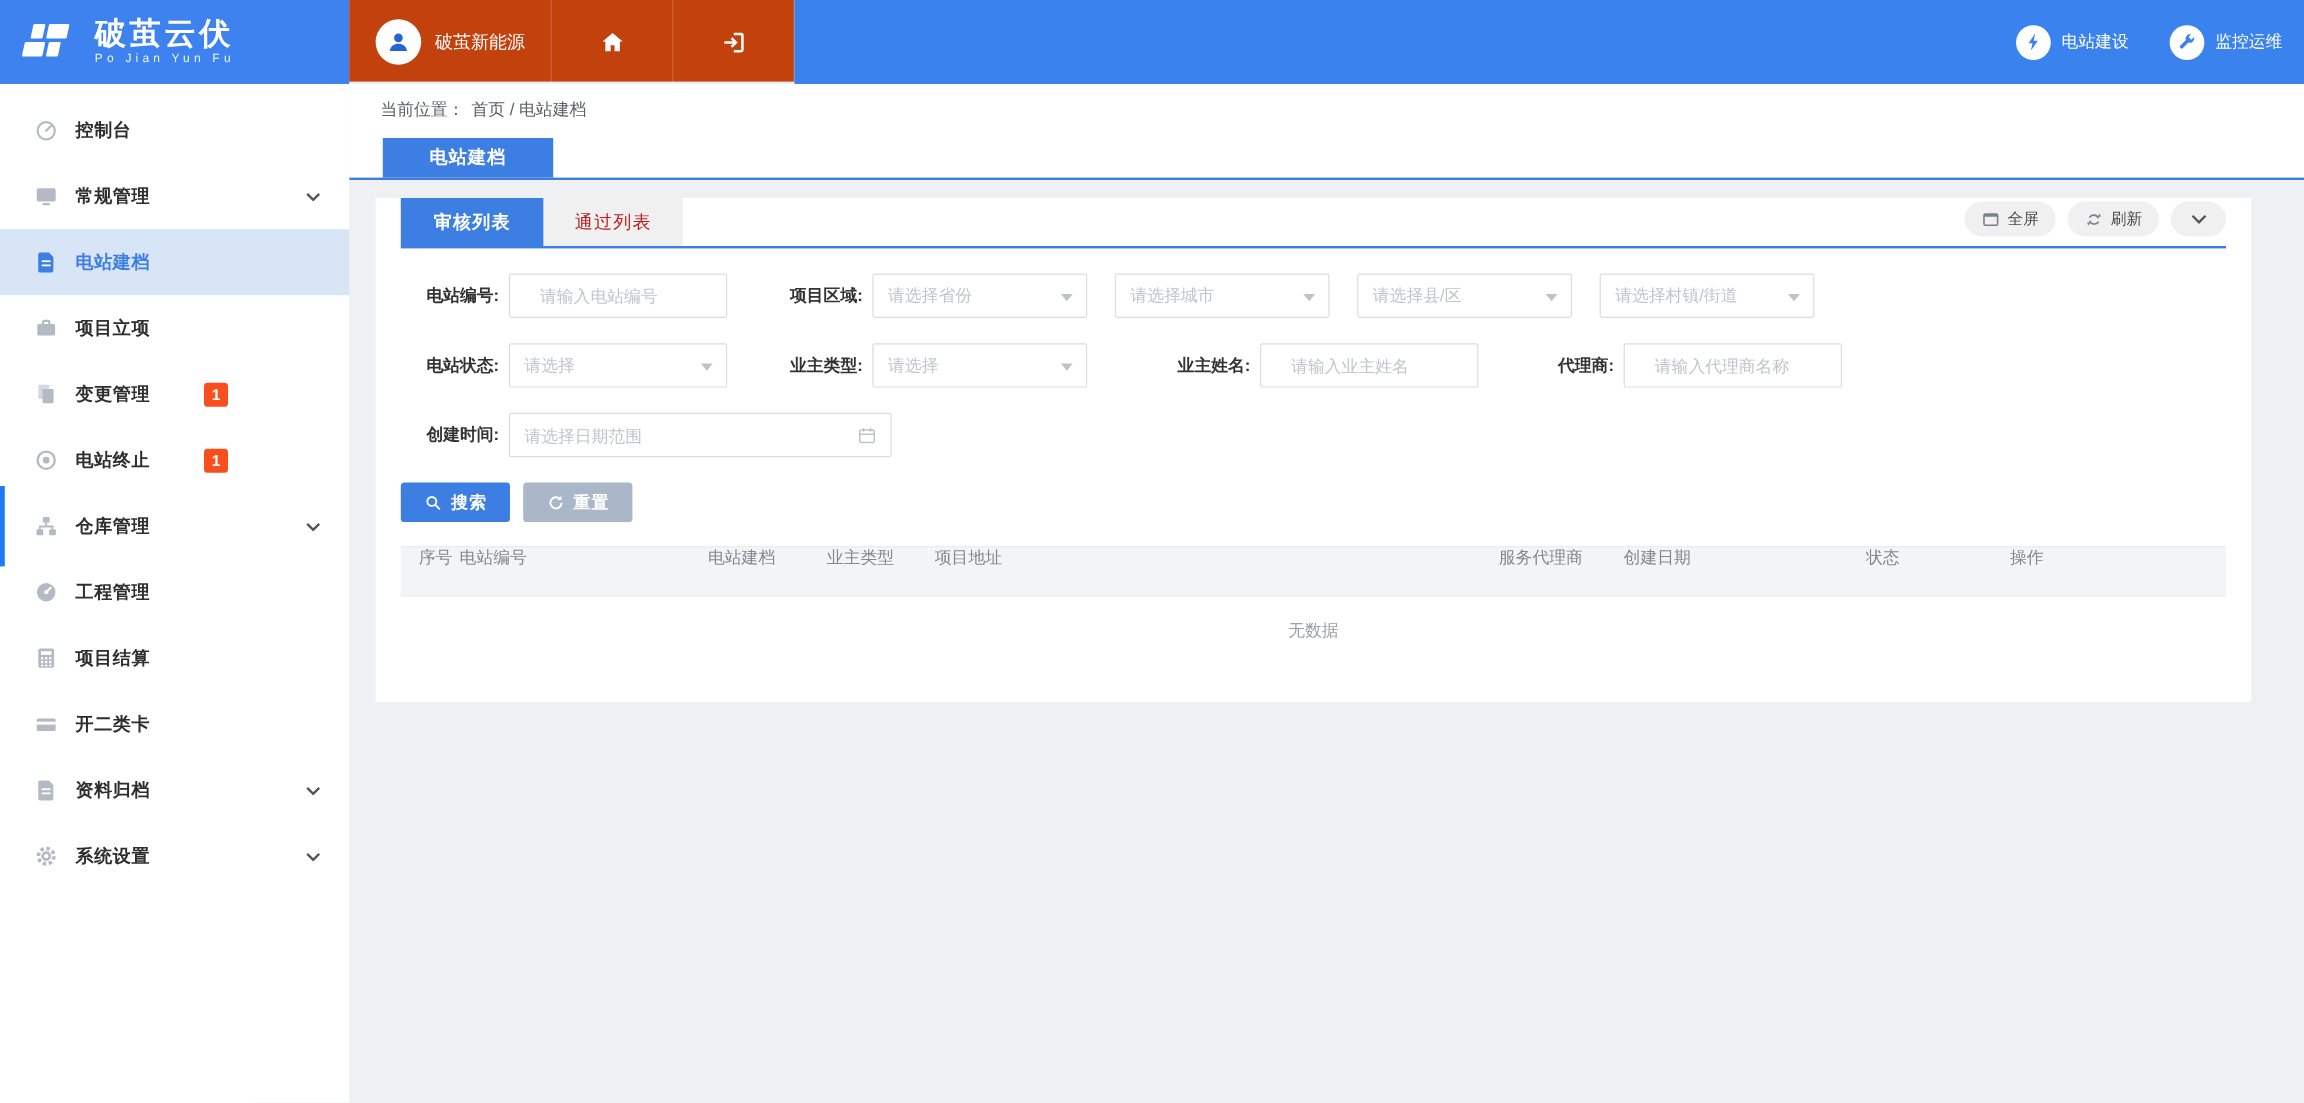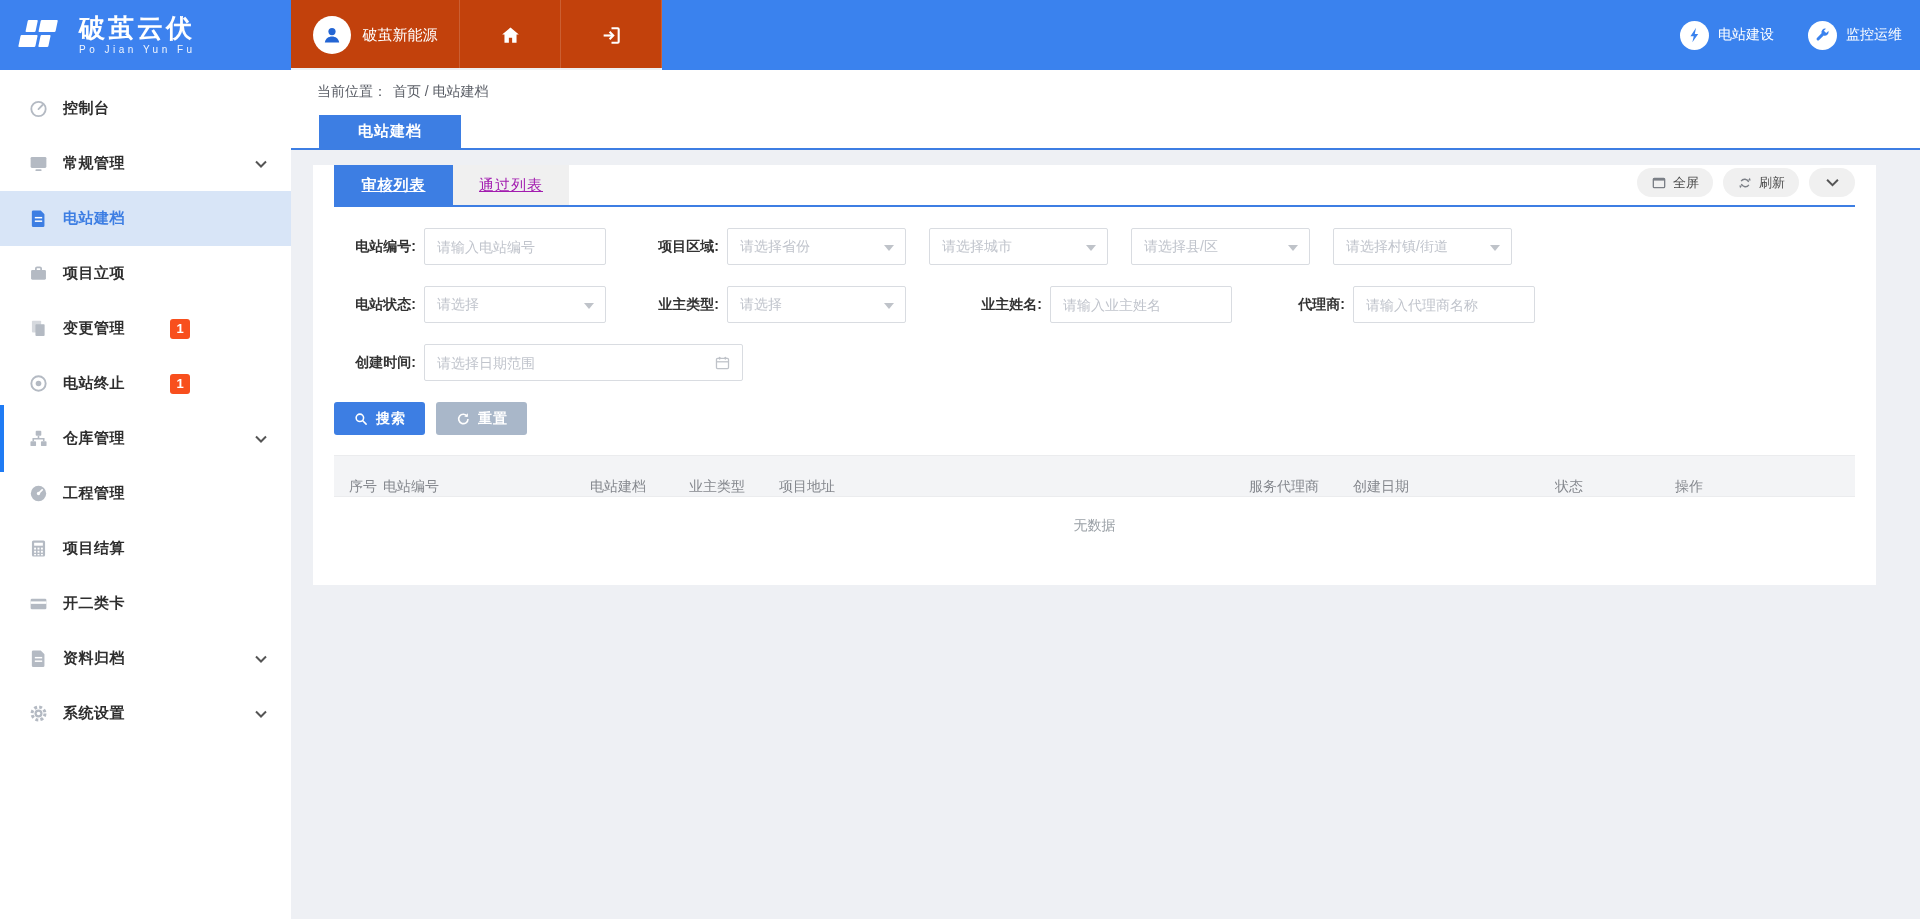--- a/index.html
+++ b/index.html
@@ -37,52 +37,52 @@
 
   
   .main { position:absolute; top:70px; left:291px; width:1629px; height:678px; overflow:hidden; }
   .whitebar { background:#fff; height:80px; border-bottom:2px solid #3d7ee3; display:flex; flex-direction:column; }
   .crumb { padding:13px 0 0 26px; font-size:14px; color:#5a5e66; }
   .crumb span { margin-right:2px; }
   .page-tab { margin-top:auto; margin-left:28px; width:142px; height:33px; background:#3d7ee3; color:#fff; font-size:15px; font-weight:700; display:flex; align-items:center; justify-content:center; letter-spacing:1px; cursor:pointer; }
 
   .panel { margin:15px 44px 0 22px; background:#fff; padding:0 21px 30px 21px; }
   .panel-head { display:flex; align-items:center; border-bottom:2px solid #3d7ee3; }
-  .ptab { height:40px; display:flex; align-items:center; justify-content:center; font-size:15px; cursor:pointer;text-decoration:underline; }
+  .ptab { height:40px; display:flex; align-items:center; justify-content:center; font-size:15px; cursor:pointer; }
   .ptab.active { width:119px; background:#3d7ee3; color:#fff; font-weight:700; letter-spacing:1px; }
-  .ptab.inactive { width:116px; background:#f0f0f0; color:#a21caf; letter-spacing:1px; }
+  .ptab.inactive { width:116px; background:#f0f0f0; color:#b91c1c; letter-spacing:1px; }
   .panel-tools { margin-left:auto; display:flex; align-items:flex-start; gap:10px; padding-bottom:5px; }
   .pill { height:29px; border-radius:15px; background:#f0f0f0; border:none; display:flex; align-items:center; gap:6px; padding:0 14px; font-size:13px; color:#4a4a4a; cursor:pointer; font-family:inherit; }
   .pill.sm { width:46px; justify-content:center; padding:0; }
 
   
   .filters { margin-top:21px; }
   .frow { display:flex; align-items:center; margin-bottom:21px; }
   .flbl { width:90px; text-align:right; padding-right:8px; font-size:14px; font-weight:700; color:#333; white-space:nowrap; flex:none; }
   .flbl.w2 { width:121px; }
   .ctrl { height:37px; border:1px solid #d9dce1; border-radius:2px; background:#fff; font-size:14px; }
-  input.ctrl { padding:0 12px; color:#333; outline:none; font-family:inherit; }
+  input.ctrl { padding:0 25px; color:#333; outline:none; font-family:inherit; }
   input.ctrl::placeholder { color:#c0c4cc; }
   .sel { position:relative; display:flex; align-items:center; padding:0 28px 0 12px; color:#c0c4cc; cursor:pointer; }
   .sel .caret { position:absolute; right:11px; top:50%; margin-top:-2px; width:0; height:0; border-left:5px solid transparent; border-right:5px solid transparent; border-top:6px solid #bfc3c9; }
   .w182 { width:182px; } .w179 { width:179px; margin-right:23px; } .w179:last-child { margin-right:0; }
   .daterange { position:relative; width:319px; }
   .daterange input { width:100%; height:35px; border:none; padding:0 40px 0 12px; font-size:14px; outline:none; font-family:inherit; background:transparent; }
   .daterange input::placeholder { color:#c0c4cc; }
   .cal-ico { position:absolute; right:11px; top:50%; transform:translateY(-50%); display:flex; cursor:pointer; }
 
   
   .actions { display:flex; gap:11px; margin-top:20px; }
   .btn { height:33px; border:none; border-radius:3px; color:#fff; font-size:14px; font-weight:700; display:flex; align-items:center; gap:7px; padding:0 19px; cursor:pointer; letter-spacing:1px; font-family:inherit; }
   .btn-search { background:#3d7ee3; }
   .btn-reset { background:#a9b7c9; }
 
   
   .tbl { margin-top:20px; }
-  .tbl-head { display:flex; align-items:flex-end; height:42px; background:#f3f4f6; border-top:1px solid #ebecee; border-bottom:1px solid #ebecee; font-size:14px; color:#84878d; padding-left:15px; }
+  .tbl-head { display:flex; align-items:flex-start; height:42px; background:#f3f4f6; border-top:1px solid #ebecee; border-bottom:1px solid #ebecee; font-size:14px; color:#84878d; padding-left:15px; }
   .th { flex:none; white-space:nowrap; overflow:hidden; }
   .th0{width:34px;} .th1{width:207px;} .th2{width:99px;} .th3{width:90px;} .th4{width:470px;} .th5{width:104px;} .th6{width:202px;} .th7{width:120px;} .th8{flex:1;}
   .tbl-empty { height:58px; display:flex; align-items:center; justify-content:center; font-size:14px; color:#9aa0a6; }
 </style>
 </head>
 <body>
 
 <div class="app">
 
   <header class="topbar">

